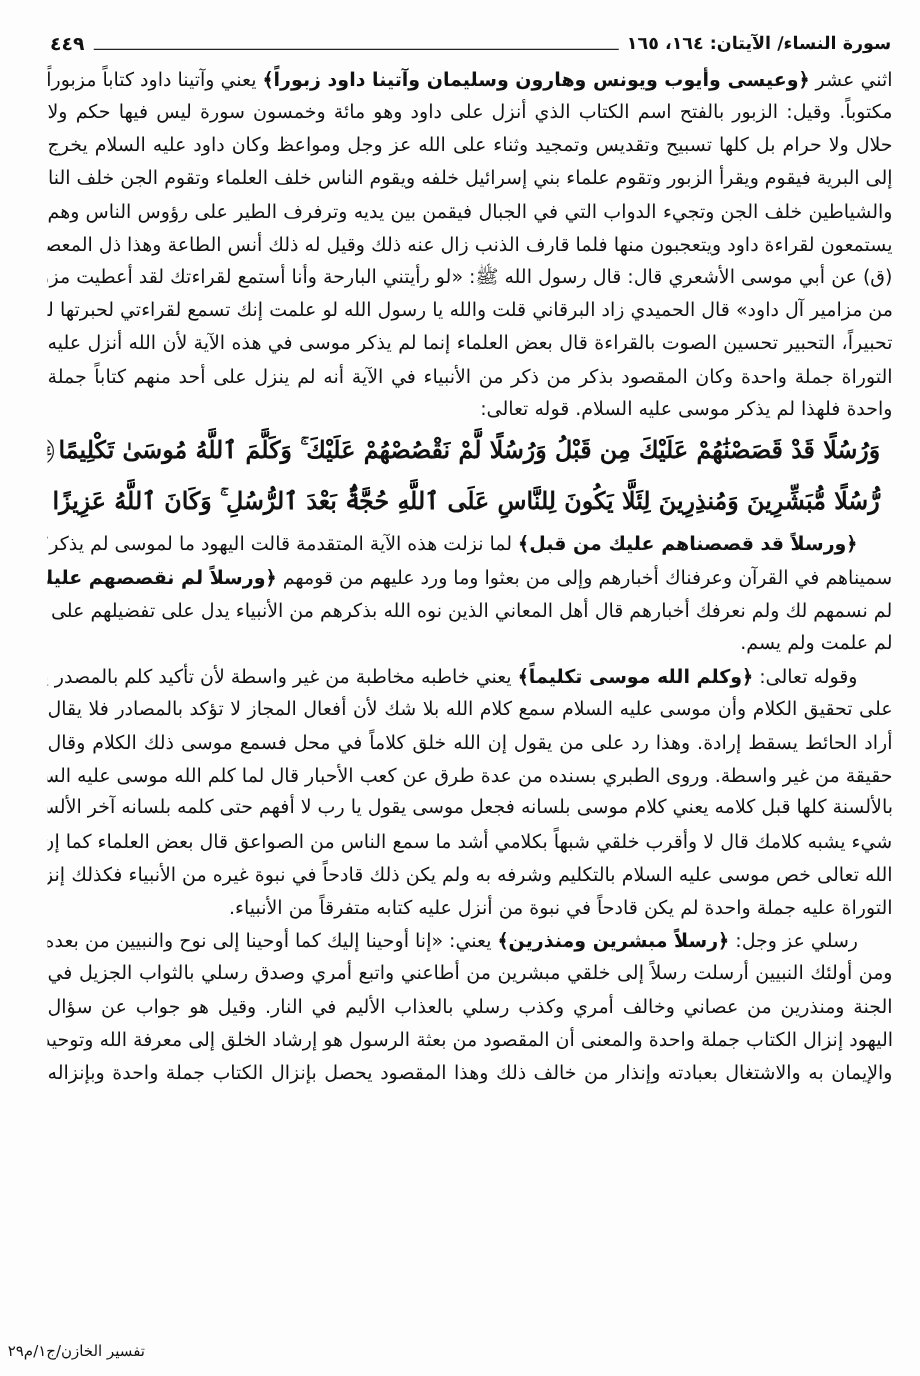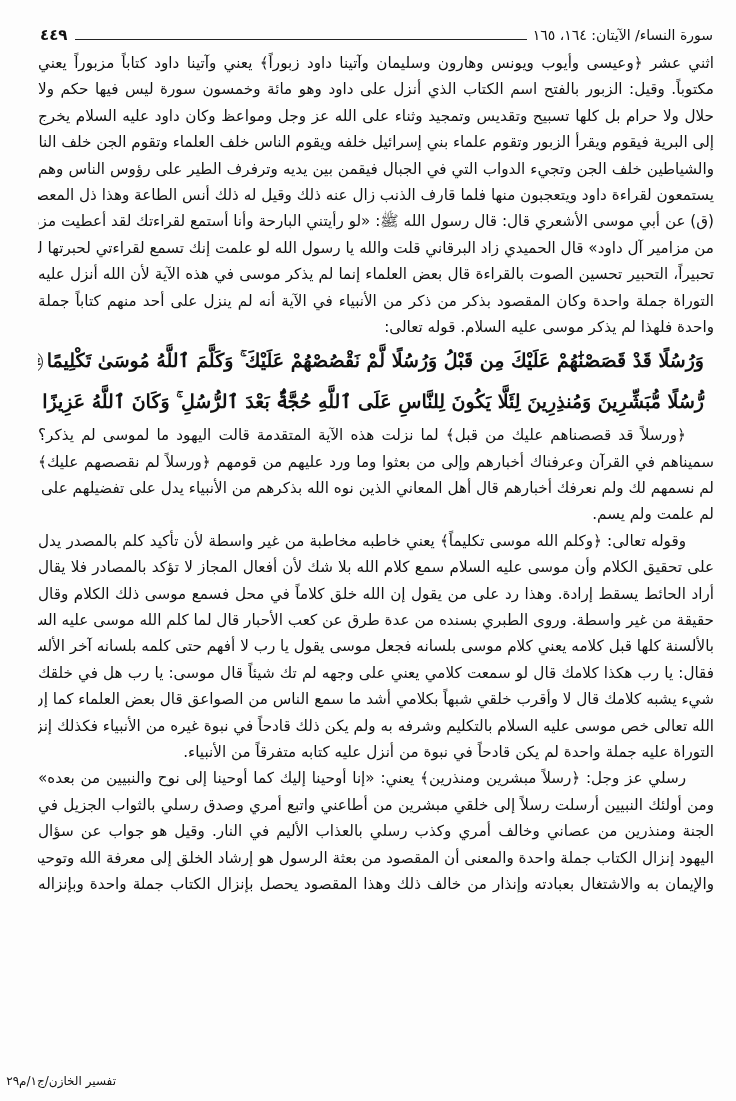--- a/index.html
+++ b/index.html
@@ -27,21 +27,21 @@
     top: 22px;
     left: 40px;
     width: 673px;
     height: 22px;
     direction: rtl;
     display: flex;
     align-items: flex-end;
   }
   .header-title {
     font-size: 14px;
-    font-weight: normal;
+    font-weight: bold;
     white-space: nowrap;
     padding-left: 6px;
     line-height: 18px;
   }
   .header-rule {
     flex: 1;
     border-bottom: 1.5px solid #222;
     margin-bottom: 4px;
   }
   .header-page {
@@ -69,21 +69,21 @@
     text-align-last: justify;
     height: 26.4px;
     overflow: hidden;
   }
   .line.last {
     text-align-last: right;
   }
   .line.indent {
     padding-right: 28px;
   }
-  .b { font-weight: normal; }
+  .b { font-weight: bold; }
   .verse-block {
     display: block;
     text-align: center;
     font-family: "DejaVu Serif", serif;
     font-weight: bold;
     font-size: 19px;
     line-height: 41px;
     height: 41px;
     white-space: nowrap;
     overflow: hidden;
@@ -144,21 +144,20 @@
     <span class="line indent"><span class="b">﴿ورسلاً قد قصصناهم عليك من قبل﴾</span><span> لما نزلت هذه الآية المتقدمة قالت اليهود ما لموسى لم يذكر؟</span></span>
     <span class="line"><span>سميناهم في القرآن وعرفناك أخبارهم وإلى من بعثوا وما ورد عليهم من قومهم </span><span class="b">﴿ورسلاً لم نقصصهم عليك﴾</span></span>
     <span class="line">لم نسمهم لك ولم نعرفك أخبارهم قال أهل المعاني الذين نوه الله بذكرهم من الأنبياء يدل على تفضيلهم على من</span>
     <span class="line last">لم علمت ولم يسم.</span>
 
     <span class="line indent"><span>وقوله تعالى: </span><span class="b">﴿وكلم الله موسى تكليماً﴾</span><span> يعني خاطبه مخاطبة من غير واسطة لأن تأكيد كلم بالمصدر يدل</span></span>
     <span class="line">على تحقيق الكلام وأن موسى عليه السلام سمع كلام الله بلا شك لأن أفعال المجاز لا تؤكد بالمصادر فلا يقال</span>
     <span class="line">أراد الحائط يسقط إرادة. وهذا رد على من يقول إن الله خلق كلاماً في محل فسمع موسى ذلك الكلام وقال</span>
     <span class="line">حقيقة من غير واسطة. وروى الطبري بسنده من عدة طرق عن كعب الأحبار قال لما كلم الله موسى عليه السلام</span>
     <span class="line">بالألسنة كلها قبل كلامه يعني كلام موسى بلسانه فجعل موسى يقول يا رب لا أفهم حتى كلمه بلسانه آخر الألسنة</span>
-    <span class="line">فقال: يا رب هكذا كلامك قال لو سمعت كلامي يعني على وجهه لم تك شيئاً قال موسى: يا رب هل في خلقك</span>
     <span class="line">شيء يشبه كلامك قال لا وأقرب خلقي شبهاً بكلامي أشد ما سمع الناس من الصواعق قال بعض العلماء كما إن</span>
     <span class="line">الله تعالى خص موسى عليه السلام بالتكليم وشرفه به ولم يكن ذلك قادحاً في نبوة غيره من الأنبياء فكذلك إنزال</span>
     <span class="line last">التوراة عليه جملة واحدة لم يكن قادحاً في نبوة من أنزل عليه كتابه متفرقاً من الأنبياء.</span>
 
     <span class="line indent"><span>رسلي عز وجل: </span><span class="b">﴿رسلاً مبشرين ومنذرين﴾</span><span> يعني: «إنا أوحينا إليك كما أوحينا إلى نوح والنبيين من بعده»</span></span>
     <span class="line">ومن أولئك النبيين أرسلت رسلاً إلى خلقي مبشرين من أطاعني واتبع أمري وصدق رسلي بالثواب الجزيل في</span>
     <span class="line">الجنة ومنذرين من عصاني وخالف أمري وكذب رسلي بالعذاب الأليم في النار. وقيل هو جواب عن سؤال</span>
     <span class="line">اليهود إنزال الكتاب جملة واحدة والمعنى أن المقصود من بعثة الرسول هو إرشاد الخلق إلى معرفة الله وتوحيده</span>
     <span class="line">والإيمان به والاشتغال بعبادته وإنذار من خالف ذلك وهذا المقصود يحصل بإنزال الكتاب جملة واحدة وبإنزاله</span>
   </div>

